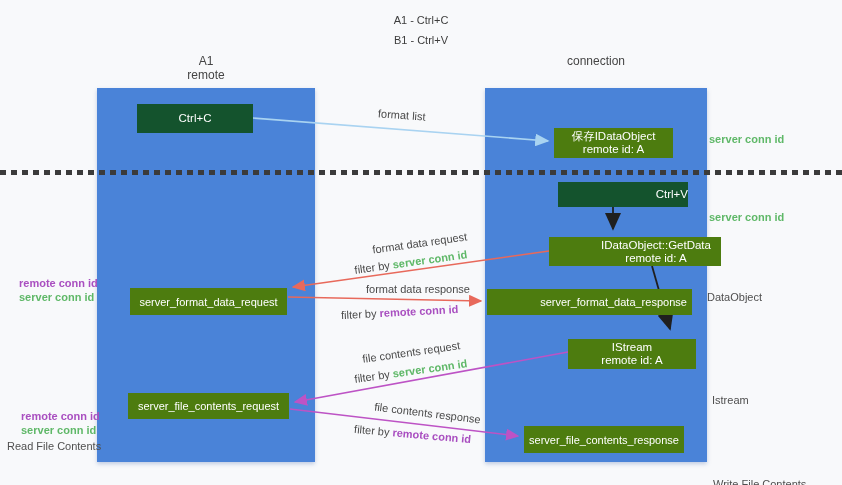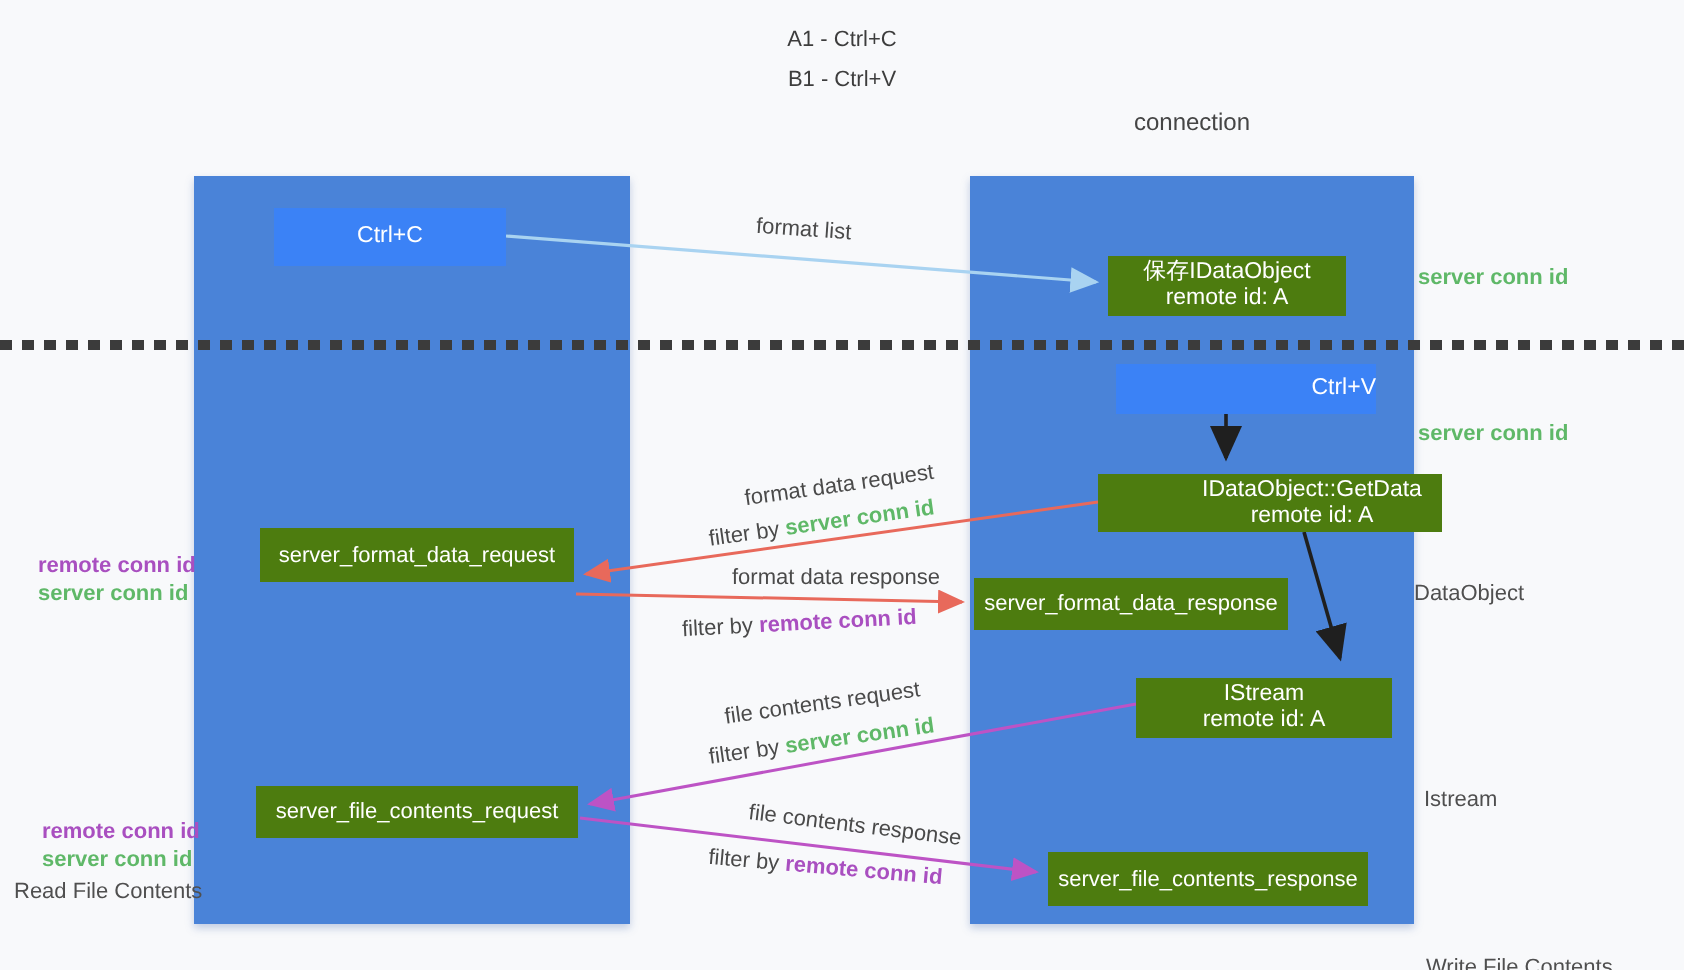--- a/index.html
+++ b/index.html
@@ -34,21 +34,21 @@
     position:absolute;left:0;top:170px;width:842px;height:5px;
     background:repeating-linear-gradient(to right,#3b3b3b 0,#3b3b3b 6px,transparent 6px,transparent 11px);
     z-index:5;
   }
   svg.arrows{position:absolute;left:0;top:0;z-index:6;}
   .node{
     position:absolute;z-index:7;
     display:flex;flex-direction:column;align-items:center;justify-content:center;
     color:#ffffff;text-align:center;
   }
-  .node.green{background:#3b82f6;}
+  .node.green{background:#14532d;}
   .node.orange{background:#4d7c0f;}
   .node .l1{font-size:11.5px;line-height:13px;}
   .node .l2{font-size:11.5px;line-height:13px;}
   .node .single{font-size:11px;}
   .arrow-label{
     position:absolute;z-index:8;
     font-size:11px;color:#4a4a4a;white-space:nowrap;
   }
   .green-txt{color:#5fb868;font-weight:bold;}
   .purple-txt{color:#a94fc0;font-weight:bold;}
@@ -68,20 +68,24 @@
 </head>
 <body>
 
 <div class="stage">
 
   <div class="title">
     <div>A1 - Ctrl+C</div>
     <div>B1 - Ctrl+V</div>
   </div>
 
+  <div class="col-header a">
+    <div>A1</div>
+    <div>remote</div>
+  </div>
   <div class="col-header b">
     <div>connection</div>
   </div>
 
   <div class="lifeline a"></div>
   <div class="lifeline b"></div>
 
   <div class="dotted-line"></div>
 
   <svg class="arrows" width="842" height="485">
@@ -119,25 +123,25 @@
 
   <div class="node green" style="left:558px;top:182px;width:130px;height:25px;align-items:flex-end;">
     <div class="l1">Ctrl+V</div>
   </div>
 
   <div class="node orange" style="left:549px;top:237px;width:130px;height:29px;padding-left:42px;">
     <div class="l1">IDataObject::GetData</div>
     <div class="l2">remote id: A</div>
   </div>
 
-  <div class="node orange" style="left:130px;top:264px;width:157px;height:27px;">
+  <div class="node orange" style="left:130px;top:288px;width:157px;height:27px;">
     <div class="single">server_format_data_request</div>
   </div>
 
-  <div class="node orange" style="left:487px;top:289px;width:157px;height:26px;">
+  <div class="node orange" style="left:487px;top:289px;width:157px;height:26px;padding-left:48px;">
     <div class="single">server_format_data_response</div>
   </div>
 
   <div class="node orange" style="left:568px;top:339px;width:128px;height:30px;">
     <div class="l1">IStream</div>
     <div class="l2">remote id: A</div>
   </div>
 
   <div class="node orange" style="left:128px;top:393px;width:161px;height:26px;">
     <div class="single">server_file_contents_request</div>

